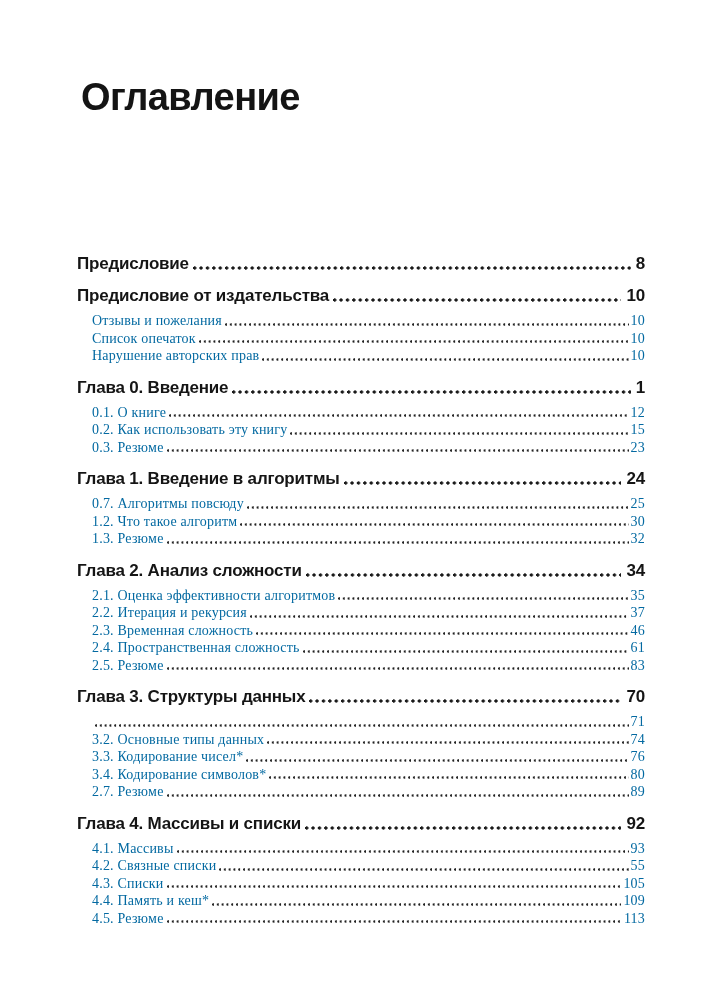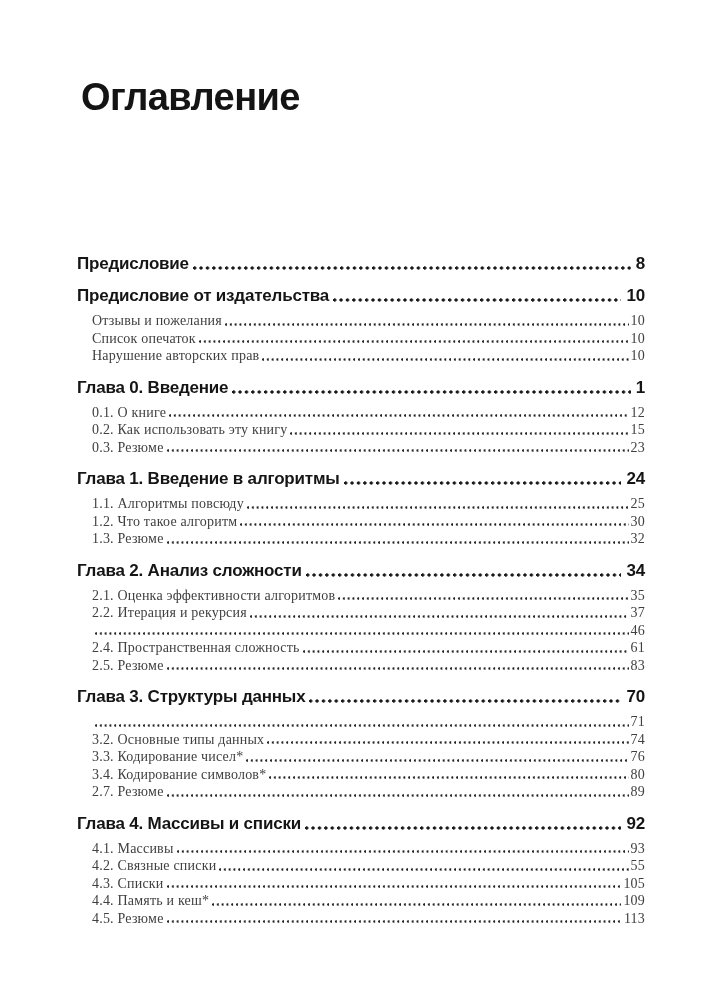--- a/index.html
+++ b/index.html
@@ -48,21 +48,21 @@
     line-height: 18px;
     letter-spacing: -0.2px;
     color: #151515;
     margin-bottom: 7px;
   }
   .row.sub {
     font-family: "Liberation Serif", serif;
     font-size: 14px;
     line-height: 17.5px;
     letter-spacing: 0.2px;
-    color: #404040;
+    color: #0369a1;
     margin-left: 15px;
   }
   .lbl {
     white-space: nowrap;
   }
   .num {
     white-space: nowrap;
   }
   .leader {
     flex: 1 1 auto;
@@ -154,21 +154,21 @@
           <span class="num">23</span>
         </div>
       </div>
       <div class="toc-group">
         <div class="row chapter">
           <span class="lbl">Глава 1. Введение в алгоритмы</span>
           <span class="leader"></span>
           <span class="num">24</span>
         </div>
         <div class="row sub">
-          <span class="lbl">1.1. Алгоритмы повсюду</span>
+          <span class="lbl">0.7. Алгоритмы повсюду</span>
           <span class="leader"></span>
           <span class="num">25</span>
         </div>
         <div class="row sub">
           <span class="lbl">1.2. Что такое алгоритм</span>
           <span class="leader"></span>
           <span class="num">30</span>
         </div>
         <div class="row sub">
           <span class="lbl">1.3. Резюме</span>
@@ -186,20 +186,21 @@
           <span class="lbl">2.1. Оценка эффективности алгоритмов</span>
           <span class="leader"></span>
           <span class="num">35</span>
         </div>
         <div class="row sub">
           <span class="lbl">2.2. Итерация и рекурсия</span>
           <span class="leader"></span>
           <span class="num">37</span>
         </div>
         <div class="row sub">
+          <span class="lbl">2.3. Временная сложность</span>
           <span class="leader"></span>
           <span class="num">46</span>
         </div>
         <div class="row sub">
           <span class="lbl">2.4. Пространственная сложность</span>
           <span class="leader"></span>
           <span class="num">61</span>
         </div>
         <div class="row sub">
           <span class="lbl">2.5. Резюме</span>

